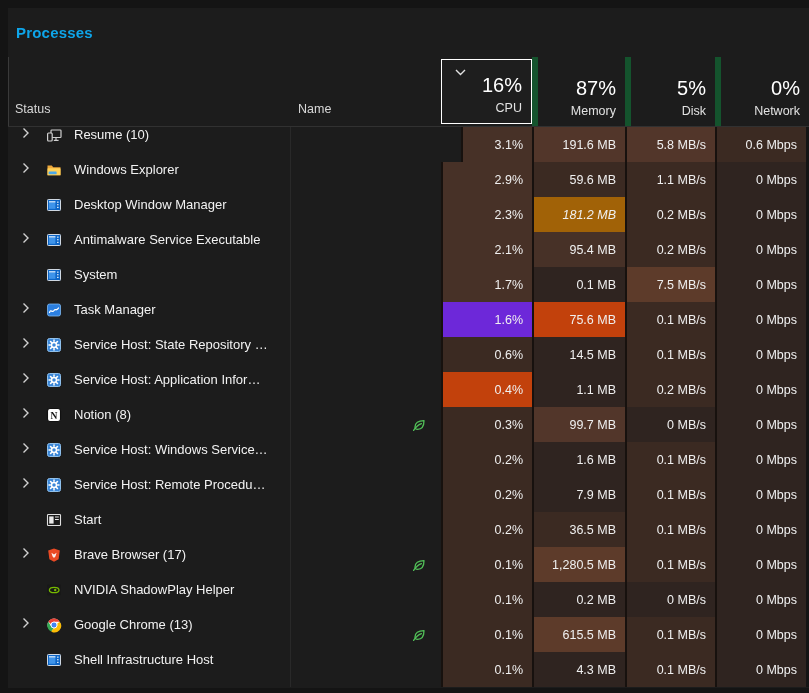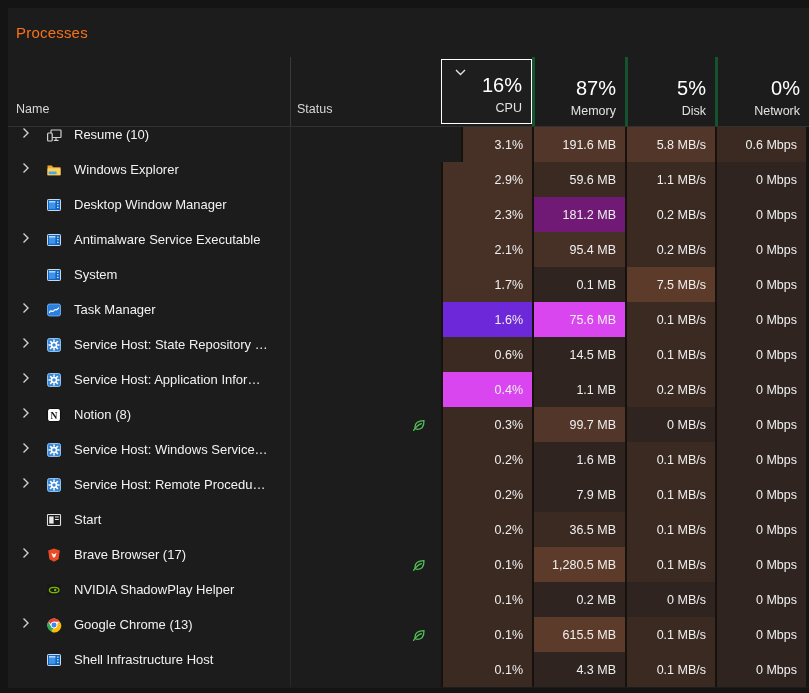--- a/index.html
+++ b/index.html
@@ -2,30 +2,30 @@
 <html><head>
 <meta charset="utf-8">
 <style>
   html,body{margin:0;padding:0}
   body{width:809px;height:693px;background:#141414;overflow:hidden;
        font-family:"Liberation Sans",sans-serif;color:#f0f0f0;position:relative}
   .content{position:absolute;left:8px;top:8px;width:801px;height:680px;background:#1c1c1c}
 
   
   .title-bar{height:49px;display:flex;align-items:center;padding-left:8px}
-  .title{font-size:15px;font-weight:400;letter-spacing:.2px;color:#f97316}
+  .title{font-size:15px;font-weight:700;letter-spacing:.2px;color:#0ea5e9}
 
   
   .grid{display:grid;grid-template-columns:282px 151px 91px 93px 90px 94px}
   .header{height:70px;border-bottom:1px solid #313131;box-sizing:border-box}
   .h-cell{display:flex;align-items:flex-end;box-sizing:border-box;font-size:12.5px;color:#d8d8d8}
   .h-name{padding:0 0 10px 8px}
   .h-status{padding:0 0 10px 6px;border-left:1px solid #3a3a3a}
   .h-metric{flex-direction:column;align-items:flex-end;justify-content:flex-end;
-            padding:0 9px 8px 0;border-left:3px solid #14532d}
+            padding:0 9px 8px 0;border-left:6px solid #14532d}
   .h-pct{font-size:20px;font-weight:300;color:#fff;line-height:1.05}
   .h-lbl{font-size:12.5px;color:#e2e2e2;margin-top:5px}
   .h-cpu{position:relative;border:1px solid #ffffff;background:#1e1e1e;margin:2px 0}
   .sort-chev{position:absolute;left:13px;top:9px;line-height:0}
 
   
   .row{height:35px}
   .name-cell{display:flex;align-items:flex-start;white-space:nowrap;overflow:hidden}
   .chev{width:12px;margin-left:14px;line-height:0;flex:none}
   .chev.hidden{visibility:hidden}
@@ -114,25 +114,25 @@
     <path d="M3.6 14.4 C5.8 10.8 8.6 8.6 11.4 7.6" fill="none" stroke-width="1.3" stroke-linecap="round"></path>
   </symbol>
 </svg>
 
 <div class="content">
   <div class="title-bar">
     <span class="title">Processes</span>
   </div>
 
   <div class="grid header">
+    <div class="h-cell h-status">
+      <span>Status</span>
+    </div>
     <div class="h-cell h-name">
       <span>Name</span>
-    </div>
-    <div class="h-cell h-status">
-      <span>Status</span>
     </div>
     <div class="h-cell h-metric h-cpu">
       <span class="sort-chev">
         <svg width="11" height="7" viewBox="0 0 11 7">
             <path d="M1 1 L5.5 5.5 L10 1" stroke="#e2e2e2" stroke-width="1.4" fill="none"></path>
           </svg>
       </span>
       <span class="h-pct">16%</span>
       <span class="h-lbl">CPU</span>
     </div>
@@ -206,21 +206,21 @@
             <svg viewBox="0 0 16 16">
               <use href="#sym-window"></use>
             </svg>
           </span>
       <span class="proc-name">Desktop Window Manager</span>
     </div>
     <div class="status-cell">
       
     </div>
     <div class="num c-cpu" style="background: rgb(71, 49, 39);">2.3%</div>
-    <div class="num c-memory" style="background: #701a75;">181.2 MB</div>
+    <div class="num c-memory" style="background: #a16207; font-style: italic;">181.2 MB</div>
     <div class="num c-disk" style="background: rgb(59, 42, 34);">0.2 MB/s</div>
     <div class="num c-network net" style="background: rgb(47, 36, 32);">0 Mbps</div>
   </div>
       <div class="grid row">
     <div class="name-cell">
       <span class="chev">
         <svg width="8" height="12" viewBox="0 0 8 12">
               <path d="M1.5 1.5 L6 6 L1.5 10.5" stroke="#d2d2d2" stroke-width="1.4" fill="none"></path>
             </svg>
       </span>
@@ -272,21 +272,21 @@
             <svg viewBox="0 0 16 16">
               <use href="#sym-task-manager"></use>
             </svg>
           </span>
       <span class="proc-name">Task Manager</span>
     </div>
     <div class="status-cell">
       
     </div>
     <div class="num c-cpu" style="background: #6d28d9;">1.6%</div>
-    <div class="num c-memory" style="background: #d946ef;">75.6 MB</div>
+    <div class="num c-memory" style="background: #c2410c;">75.6 MB</div>
     <div class="num c-disk" style="background: rgb(59, 42, 34);">0.1 MB/s</div>
     <div class="num c-network net" style="background: rgb(47, 36, 32);">0 Mbps</div>
   </div>
       <div class="grid row">
     <div class="name-cell">
       <span class="chev">
         <svg width="8" height="12" viewBox="0 0 8 12">
               <path d="M1.5 1.5 L6 6 L1.5 10.5" stroke="#d2d2d2" stroke-width="1.4" fill="none"></path>
             </svg>
       </span>
@@ -315,21 +315,21 @@
       <span class="proc-icon">
             <svg viewBox="0 0 16 16">
               <use href="#sym-gear"></use>
             </svg>
           </span>
       <span class="proc-name">Service Host: Application Infor…</span>
     </div>
     <div class="status-cell">
       
     </div>
-    <div class="num c-cpu" style="background: #d946ef; padding-left: 32px;">0.4%</div>
+    <div class="num c-cpu" style="background: #c2410c; padding-left: 32px;">0.4%</div>
     <div class="num c-memory" style="background: rgb(47, 36, 32);">1.1 MB</div>
     <div class="num c-disk" style="background: rgb(59, 42, 34);">0.2 MB/s</div>
     <div class="num c-network net" style="background: rgb(47, 36, 32);">0 Mbps</div>
   </div>
       <div class="grid row">
     <div class="name-cell">
       <span class="chev">
         <svg width="8" height="12" viewBox="0 0 8 12">
               <path d="M1.5 1.5 L6 6 L1.5 10.5" stroke="#d2d2d2" stroke-width="1.4" fill="none"></path>
             </svg>

